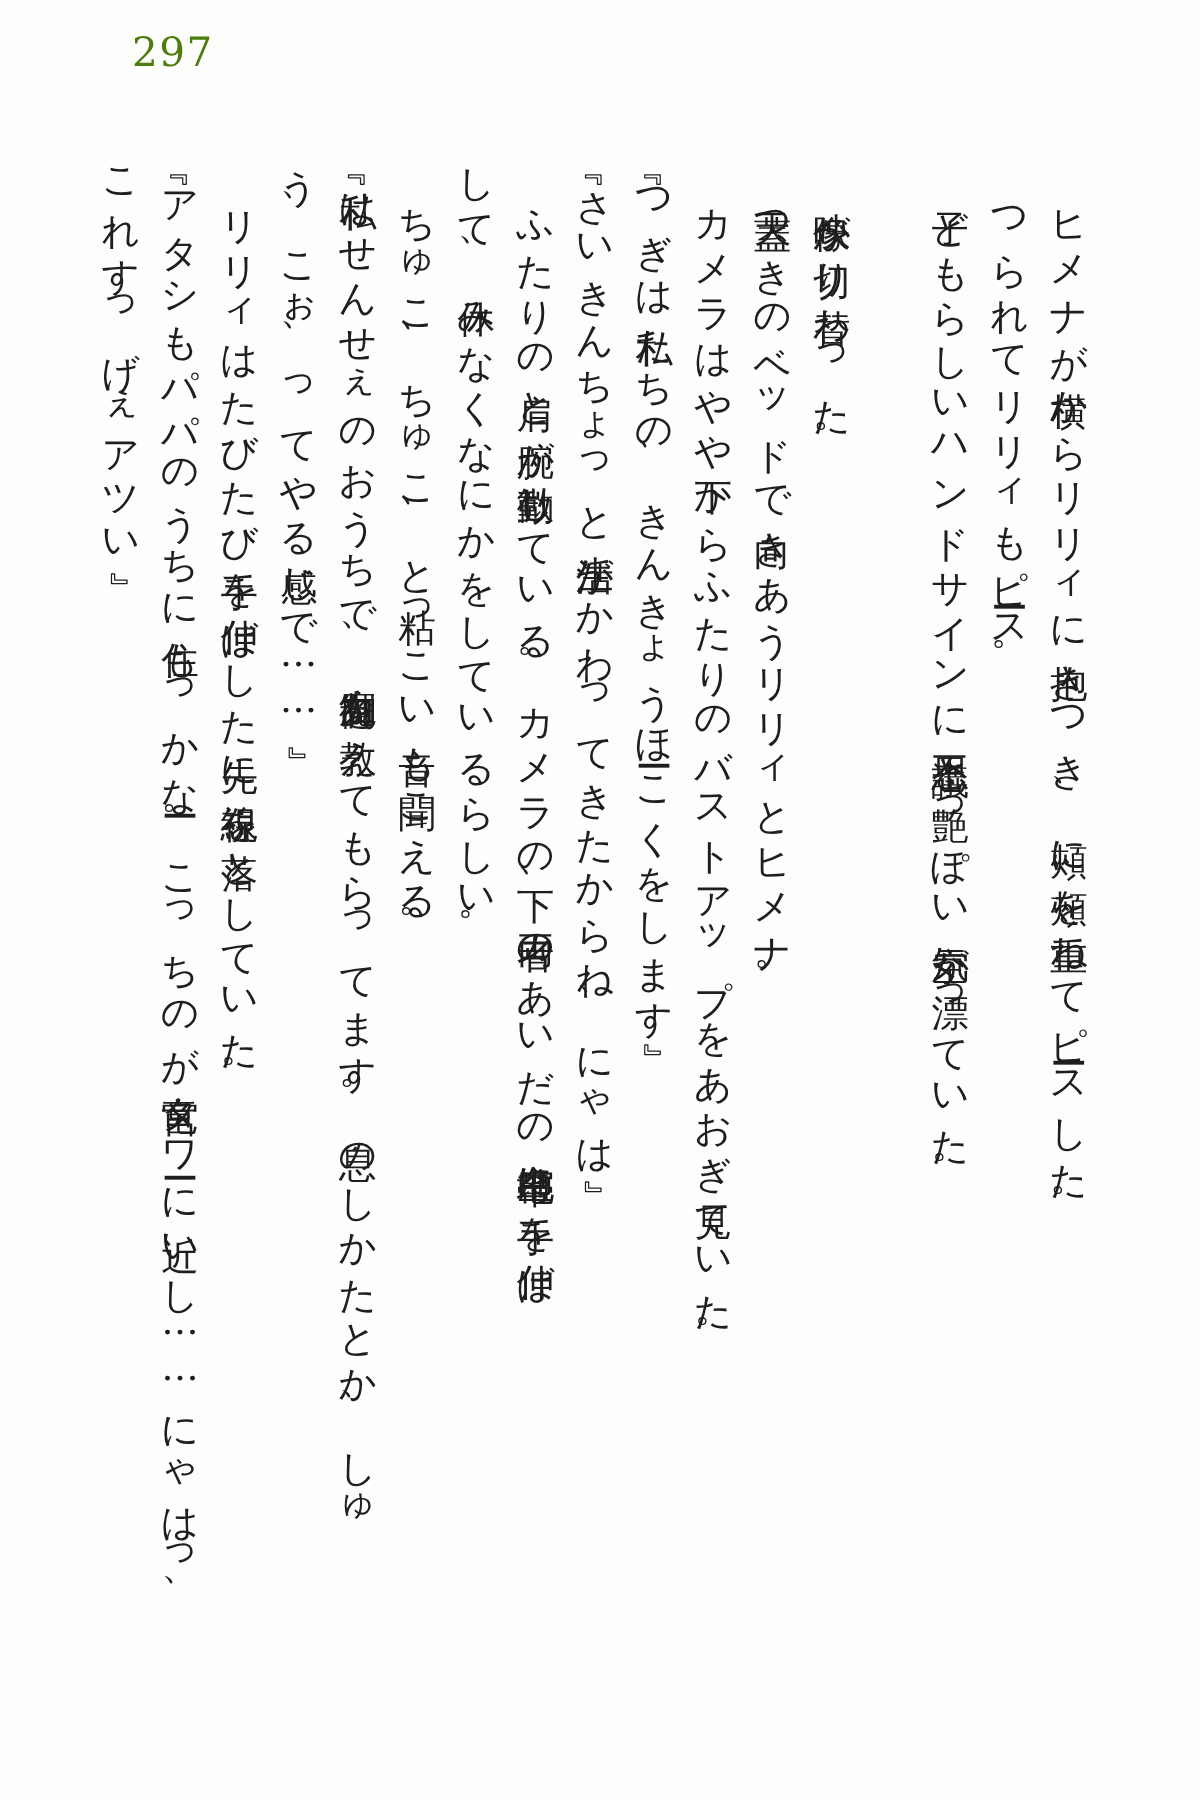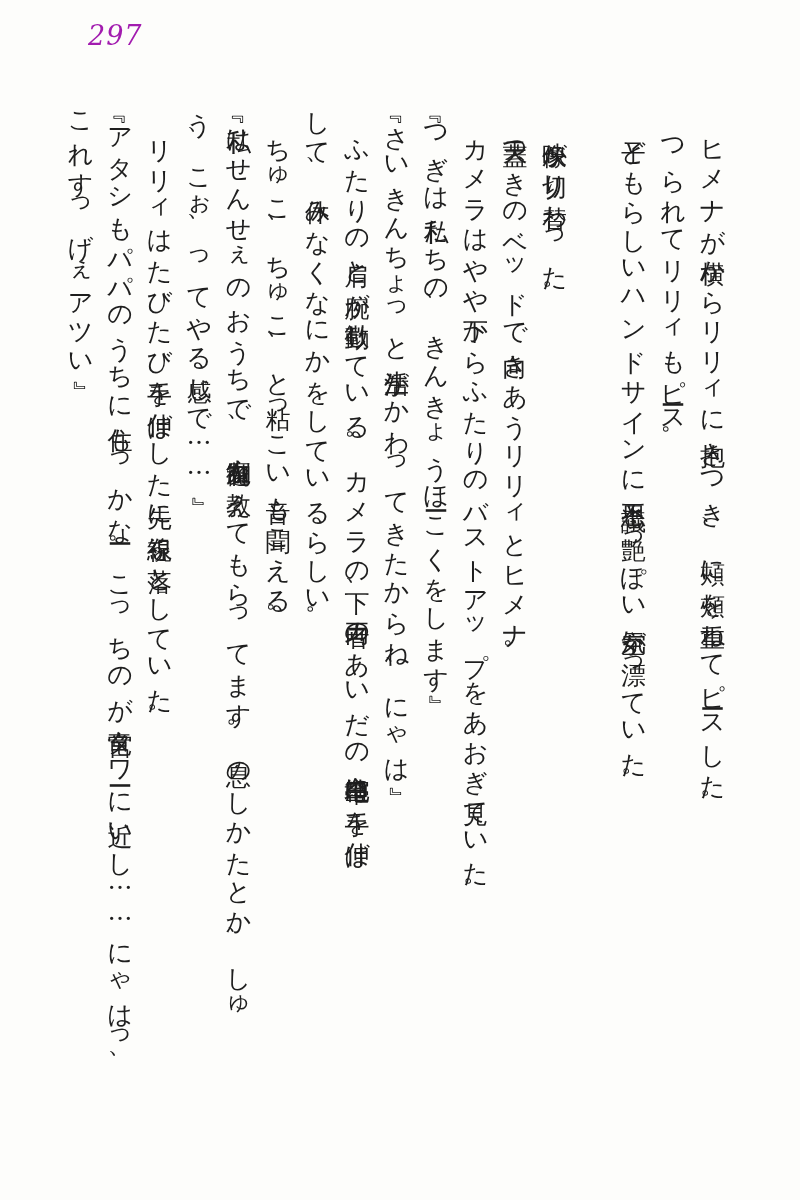--- a/index.html
+++ b/index.html
@@ -12,22 +12,21 @@
     position: relative;
     background: #fdfdfb;
     overflow: hidden;
     font-family: "DejaVu Serif", "Liberation Serif", serif;
   }
   .page-number {
     position: absolute;
     top: 20px;
     left: 88px;
     font-size: 27px;
-    font-style: italic;
-    color: #a21caf;
+    color: #4d7c0f;
     letter-spacing: 1px;
   }
   .text-block {
     position: absolute;
     top: 95px;
     right: 68px;
     height: 1070px;
     writing-mode: vertical-rl;
     text-orientation: upright;
     font-size: 25px;

